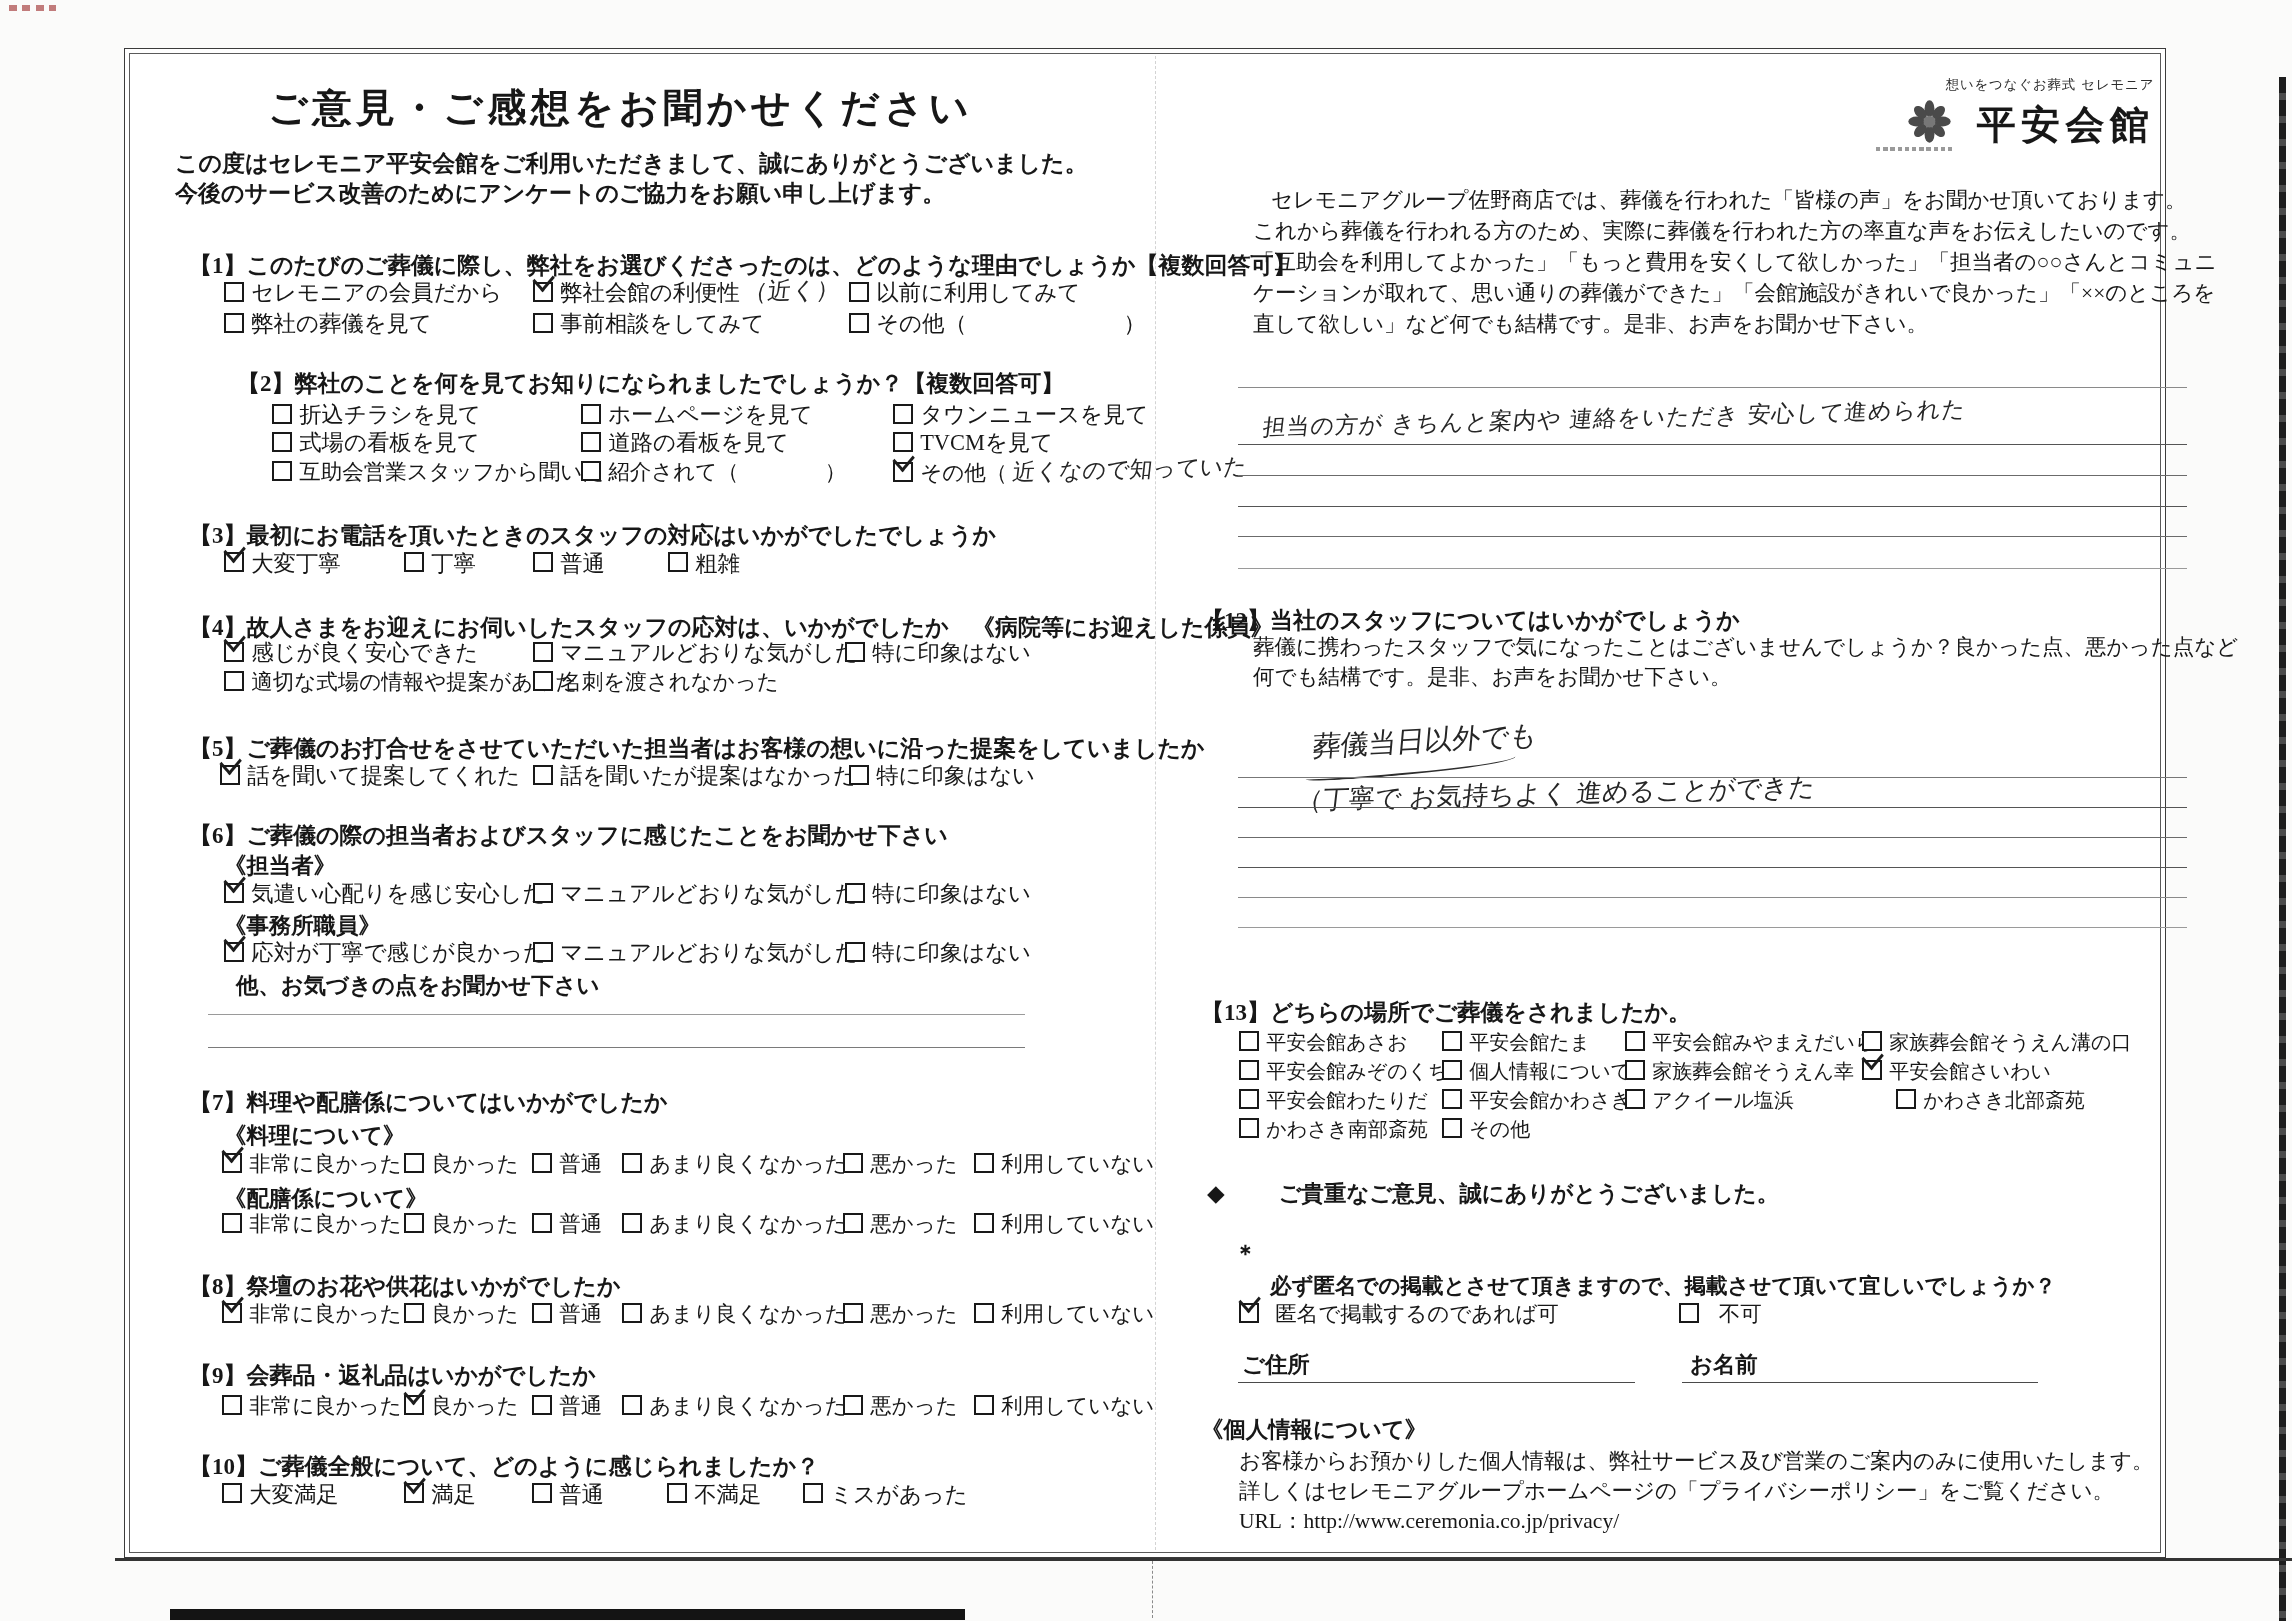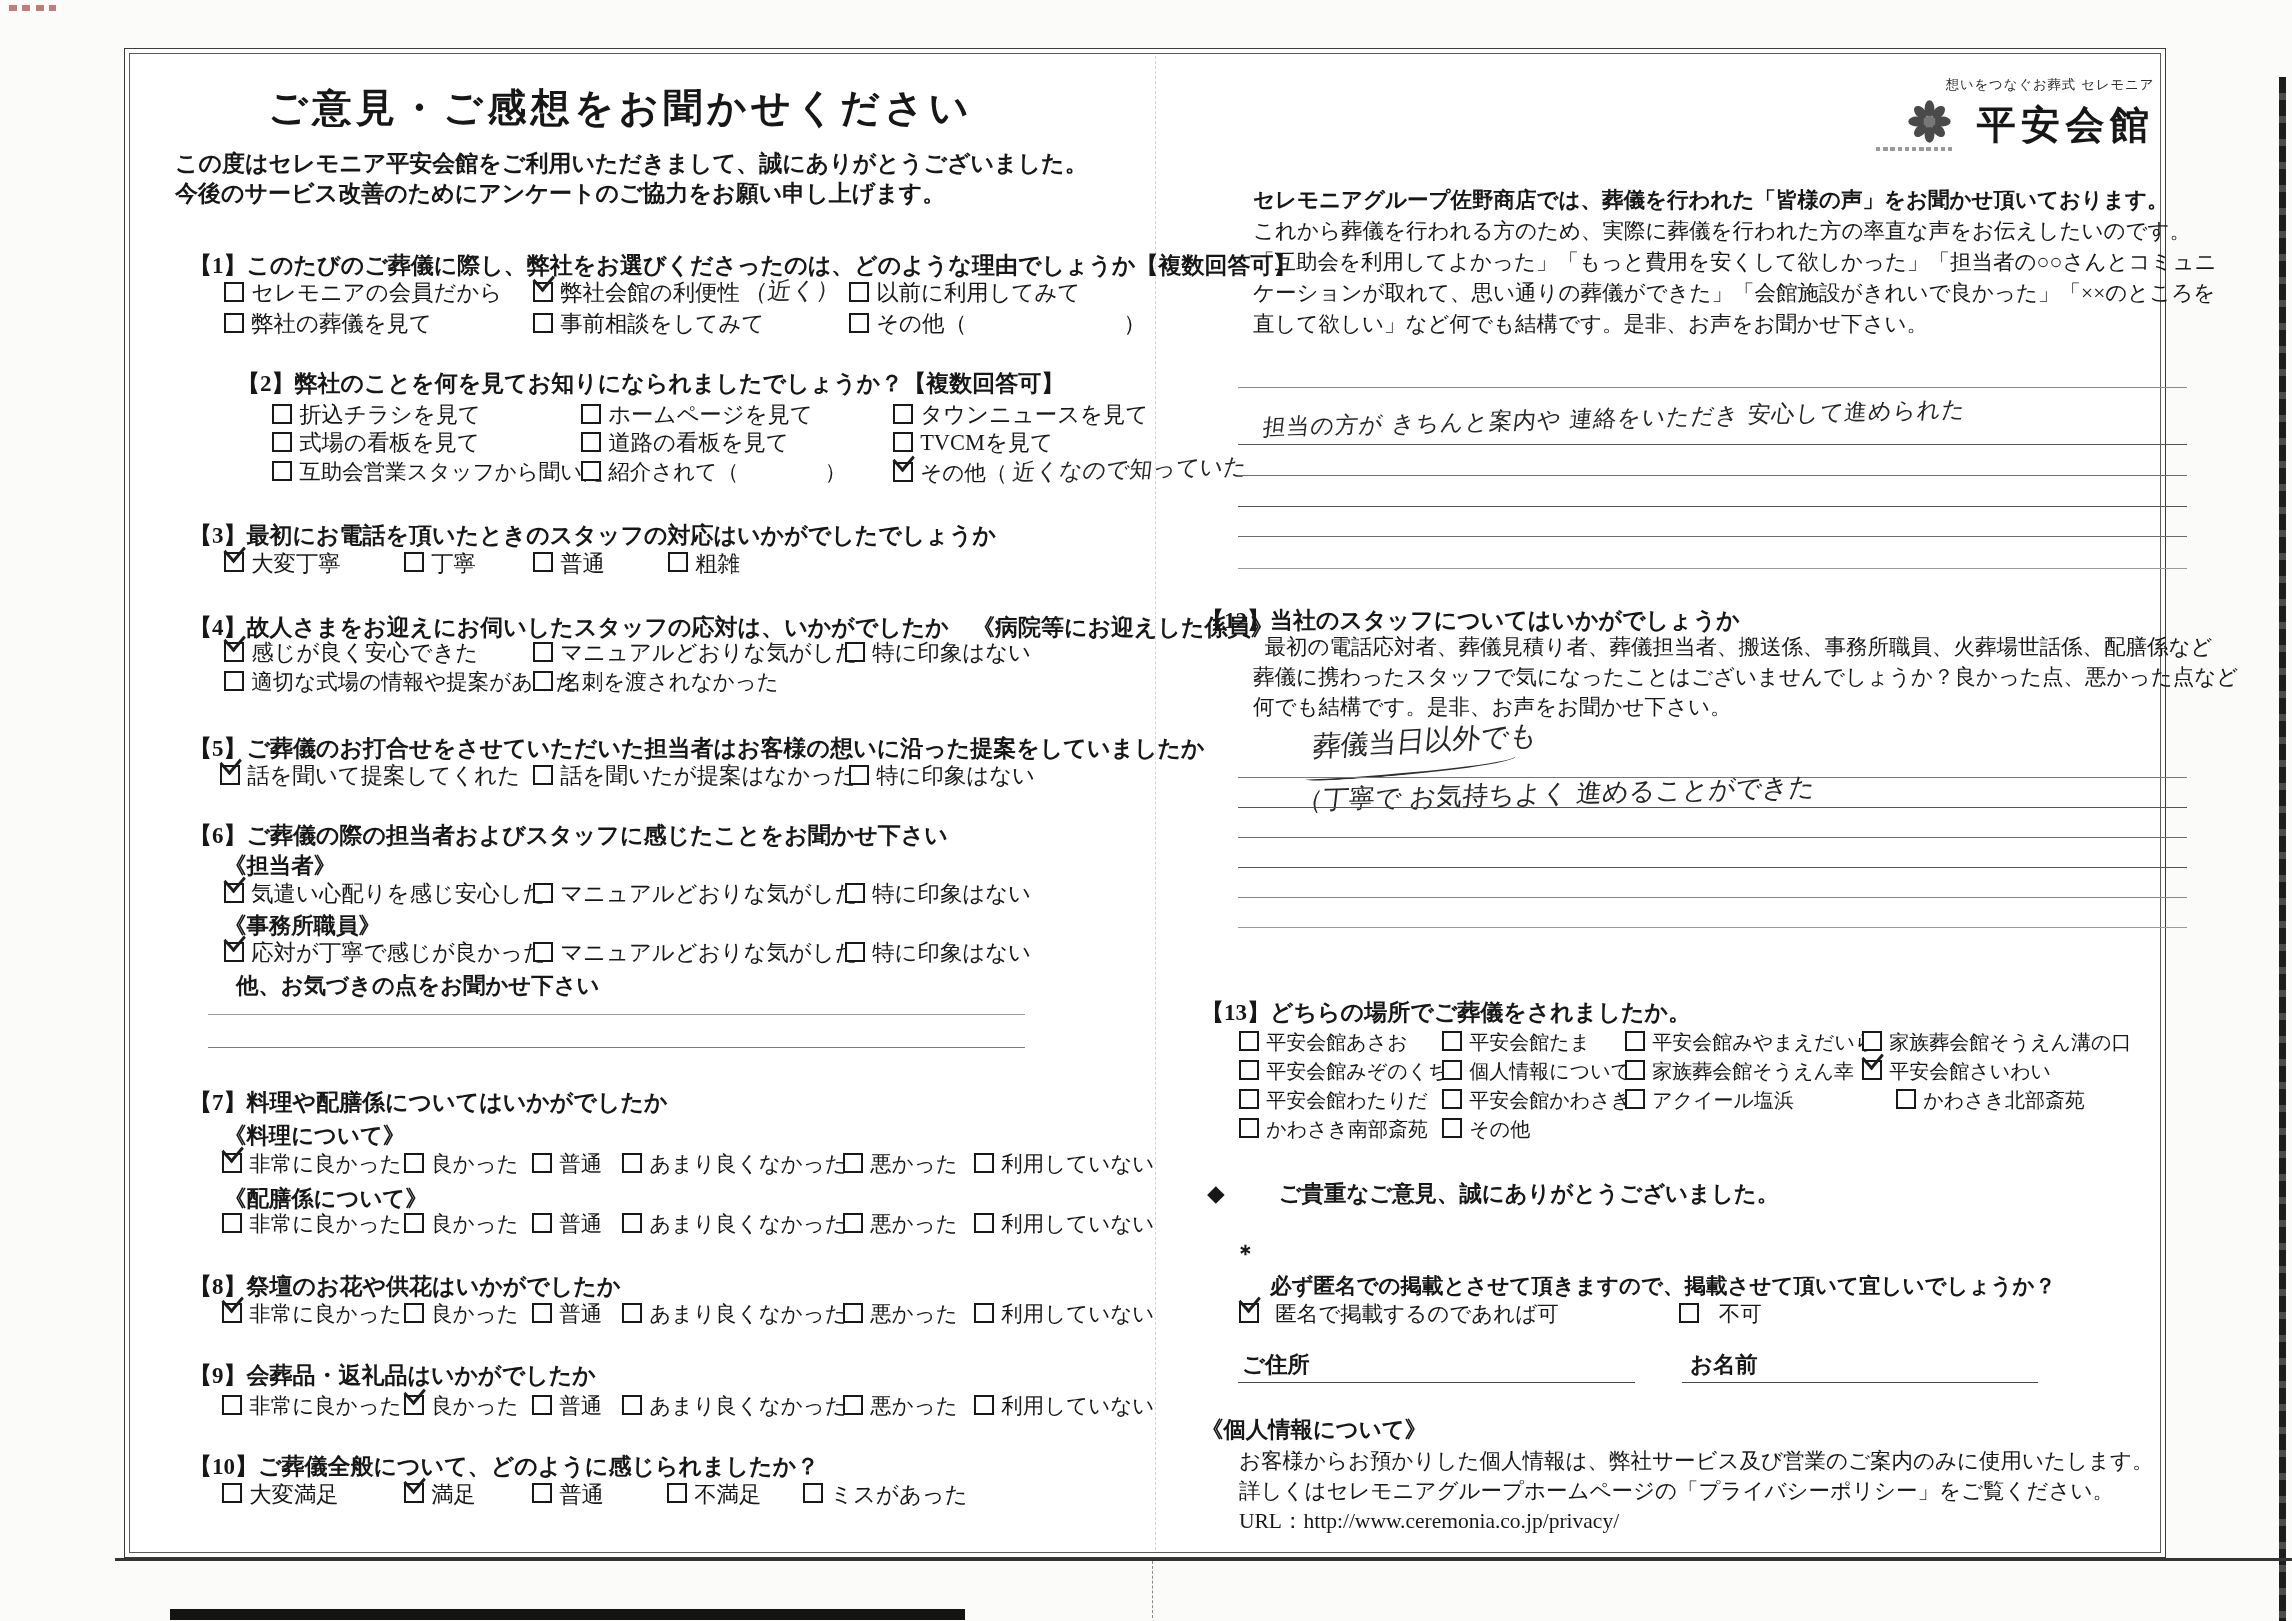--- a/index.html
+++ b/index.html
@@ -236,38 +236,37 @@
     <div class="row" style="top:29.6px;">
       <span class="opt" style="left:33px;"><span class="cb"></span><span>大変満足</span></span>
       <span class="opt" style="left:215px;"><span class="cb checked"></span><span>満足</span></span>
       <span class="opt" style="left:343px;"><span class="cb"></span><span>普通</span></span>
       <span class="opt" style="left:478px;"><span class="cb"></span><span>不満足</span></span>
       <span class="opt" style="left:614px;"><span class="cb"></span><span>ミスがあった</span></span>
     </div>
   </section>
 
   <div class="para" style="left:1128px;top:136px;">
-    <div style="font-weight:bold;">セレモニアグループ佐野商店では、葬儀を行われた「皆様の声」をお聞かせ頂いております。</div>
+    <div style="margin-left:18px;">セレモニアグループ佐野商店では、葬儀を行われた「皆様の声」をお聞かせ頂いております。</div>
     <div>これから葬儀を行われる方のため、実際に葬儀を行われた方の率直な声をお伝えしたいのです。</div>
     <div>「互助会を利用してよかった」「もっと費用を安くして欲しかった」「担当者の○○さんとコミュニ</div>
     <div>ケーションが取れて、思い通りの葬儀ができた」「会館施設がきれいで良かった」「××のところを</div>
     <div>直して欲しい」など何でも結構です。是非、お声をお聞かせ下さい。</div>
   </div>
 
   <div class="ansline" style="left:1113px;top:338px;width:949px;border-top-color:#8a8a8a;"></div>
   <div class="hand abs" style="left:1136px;top:363px;font-size:23px;letter-spacing:0.9px;">担当の方が きちんと案内や 連絡をいただき 安心して進められた</div>
   <div class="ansline" style="left:1113px;top:395px;width:949px;border-top-color:#555;"></div>
   <div class="ansline" style="left:1113px;top:426px;width:949px;border-top-color:#6b6b6b;"></div>
   <div class="ansline" style="left:1113px;top:457px;width:949px;border-top-color:#555;"></div>
   <div class="ansline" style="left:1113px;top:487px;width:949px;border-top-color:#6b6b6b;"></div>
   <div class="ansline" style="left:1113px;top:519px;width:949px;border-top-color:#9a9a9a;"></div>
 
   <div class="qh abs" style="left:1076px;top:556px;">【12】当社のスタッフについてはいかがでしょうか</div>
   <div class="para" style="left:1128px;top:583px;line-height:30px;">
-    <div style="margin-left:11.6px;">最初の電話応対者、葬儀見積り者、葬儀担当者、搬送係、事務所職員、火葬場世話係、配膳係など</div>
     <div>葬儀に携わったスタッフで気になったことはございませんでしょうか？良かった点、悪かった点など</div>
     <div>何でも結構です。是非、お声をお聞かせ下さい。</div>
   </div>
 
   <div class="hand abs" style="left:1186px;top:679px;font-size:28px;transform:rotate(-3deg) skewX(-8deg);">葬儀当日以外でも</div>
   <div class="swoosh" style="left:1180px;top:711px;width:211px;"></div>
   <div class="ansline" style="left:1113px;top:728px;width:949px;border-top-color:#777;"></div>
   <div class="hand abs" style="left:1170px;top:734px;font-size:26px;">（丁寧で お気持ちよく 進めることができた</div>
   <div class="ansline" style="left:1113px;top:758px;width:949px;border-top-color:#555;"></div>
   <div class="ansline" style="left:1113px;top:788px;width:949px;border-top-color:#6b6b6b;"></div>

